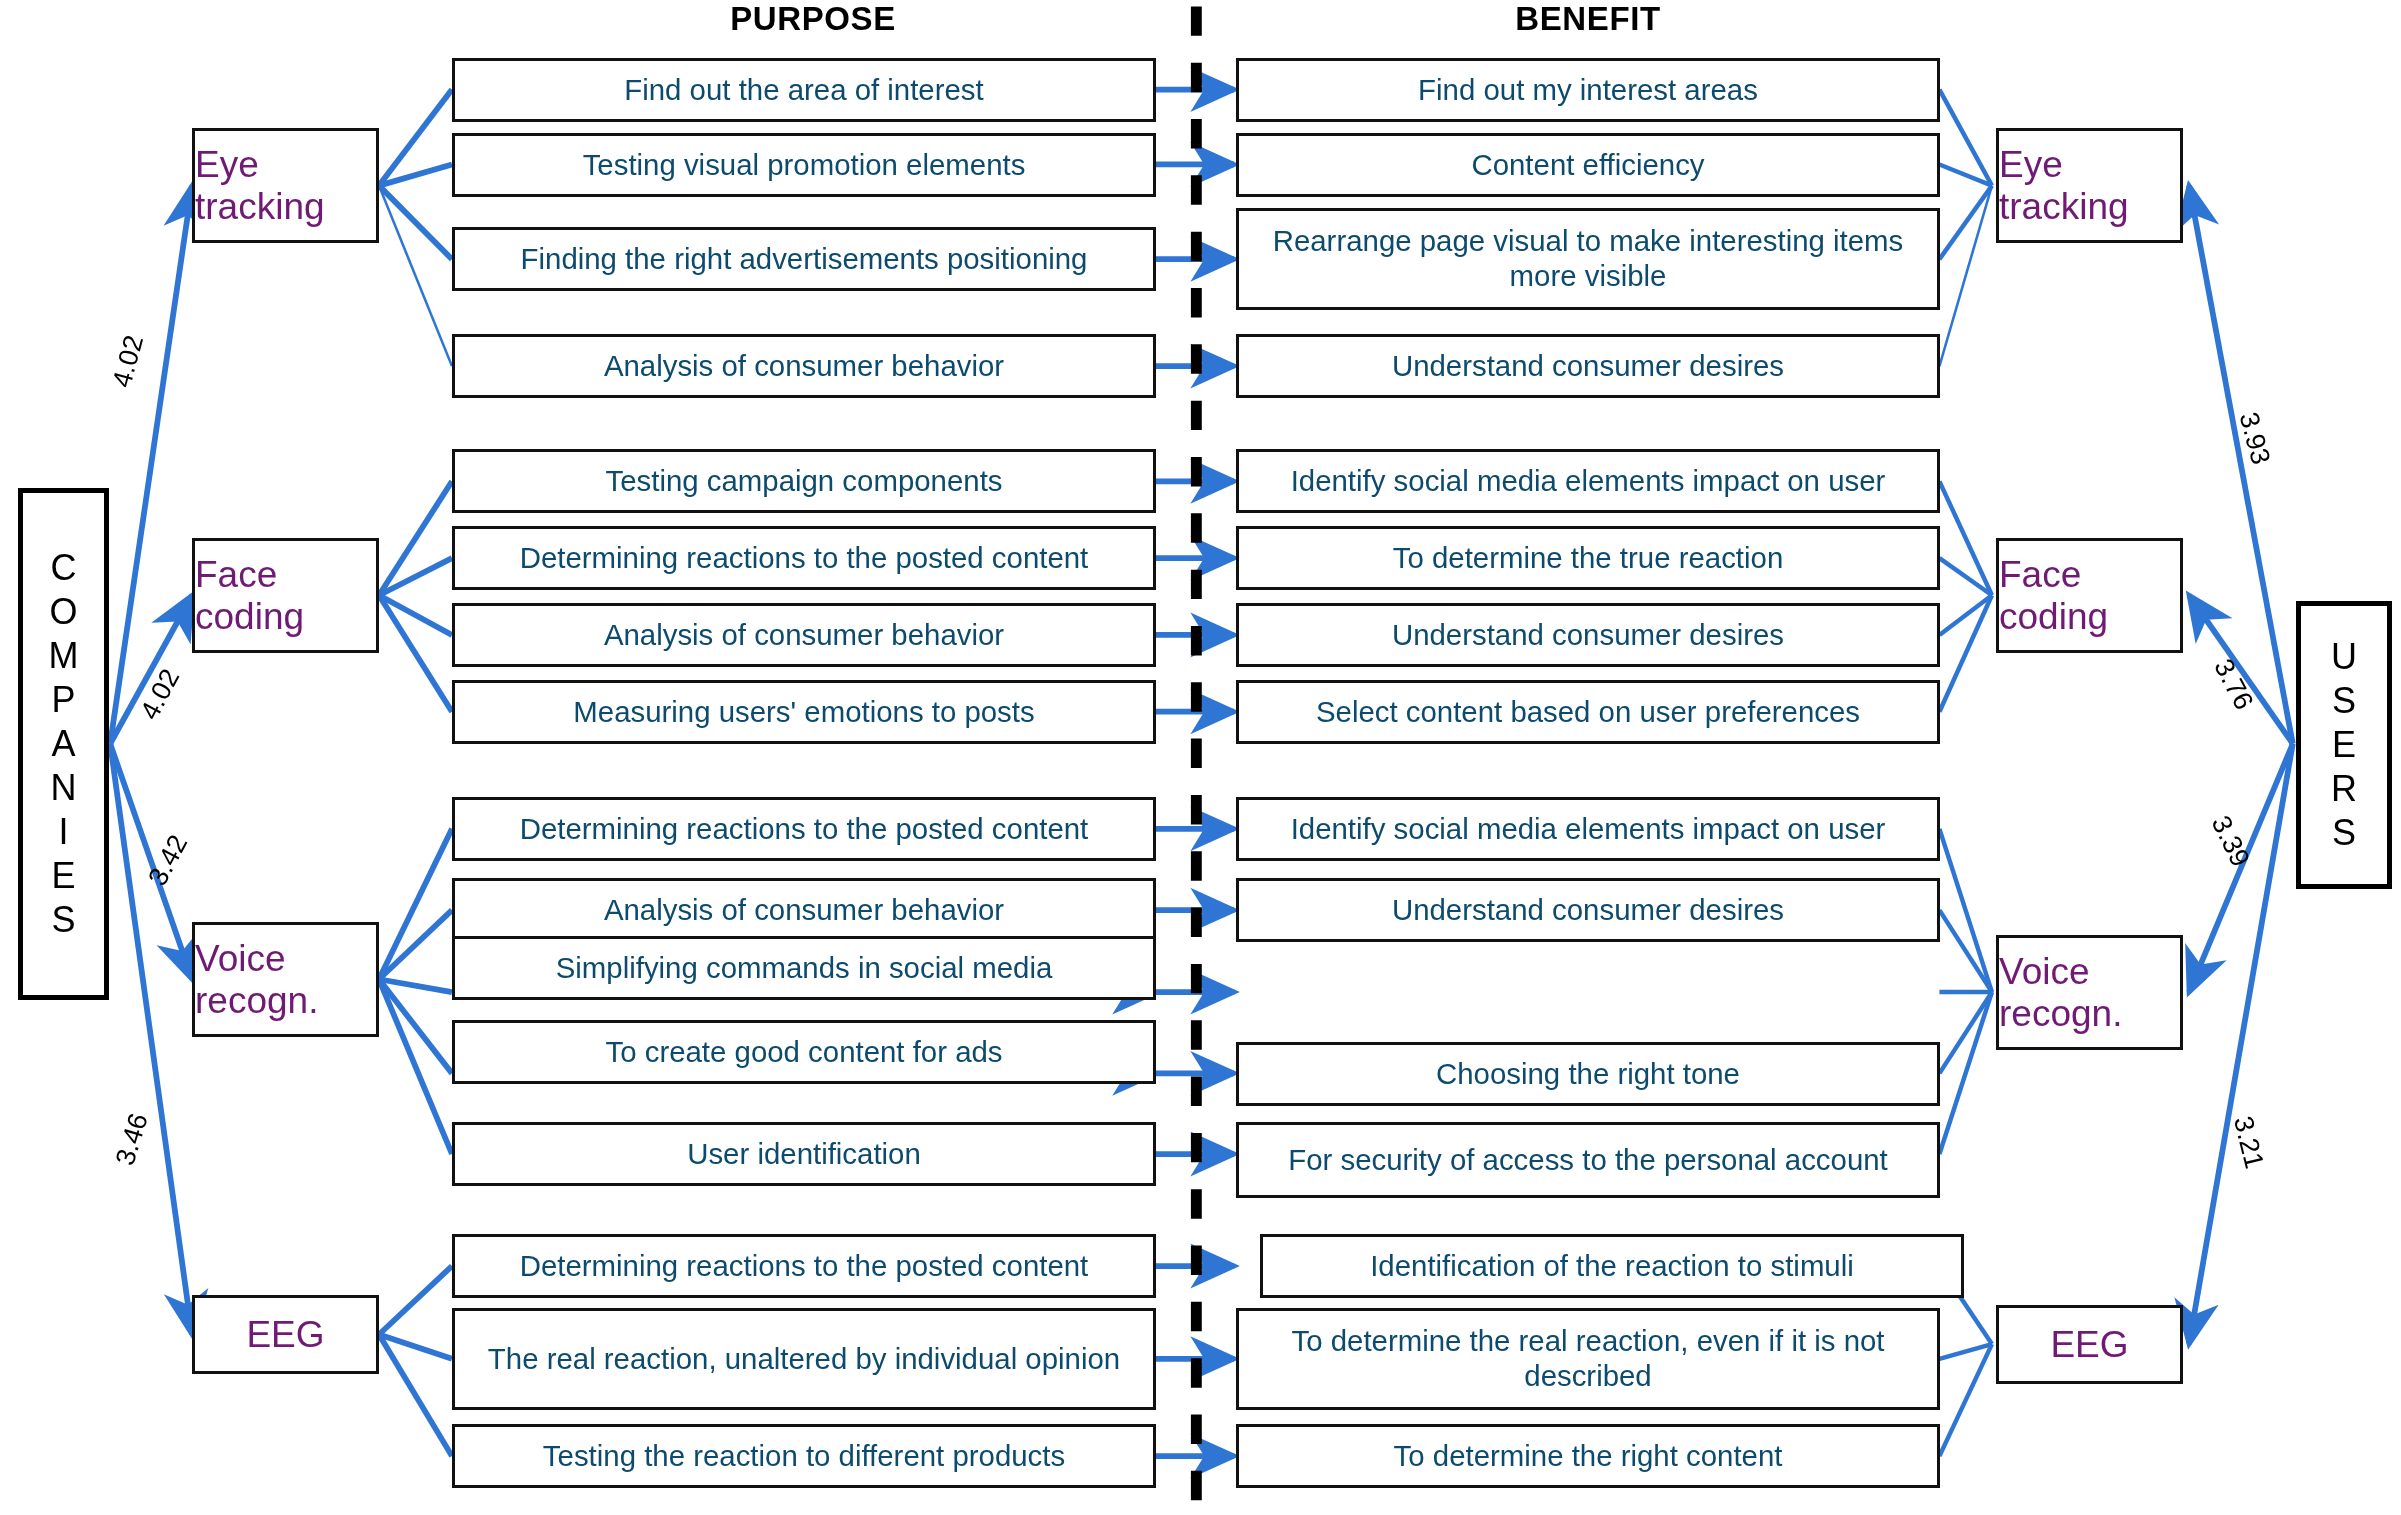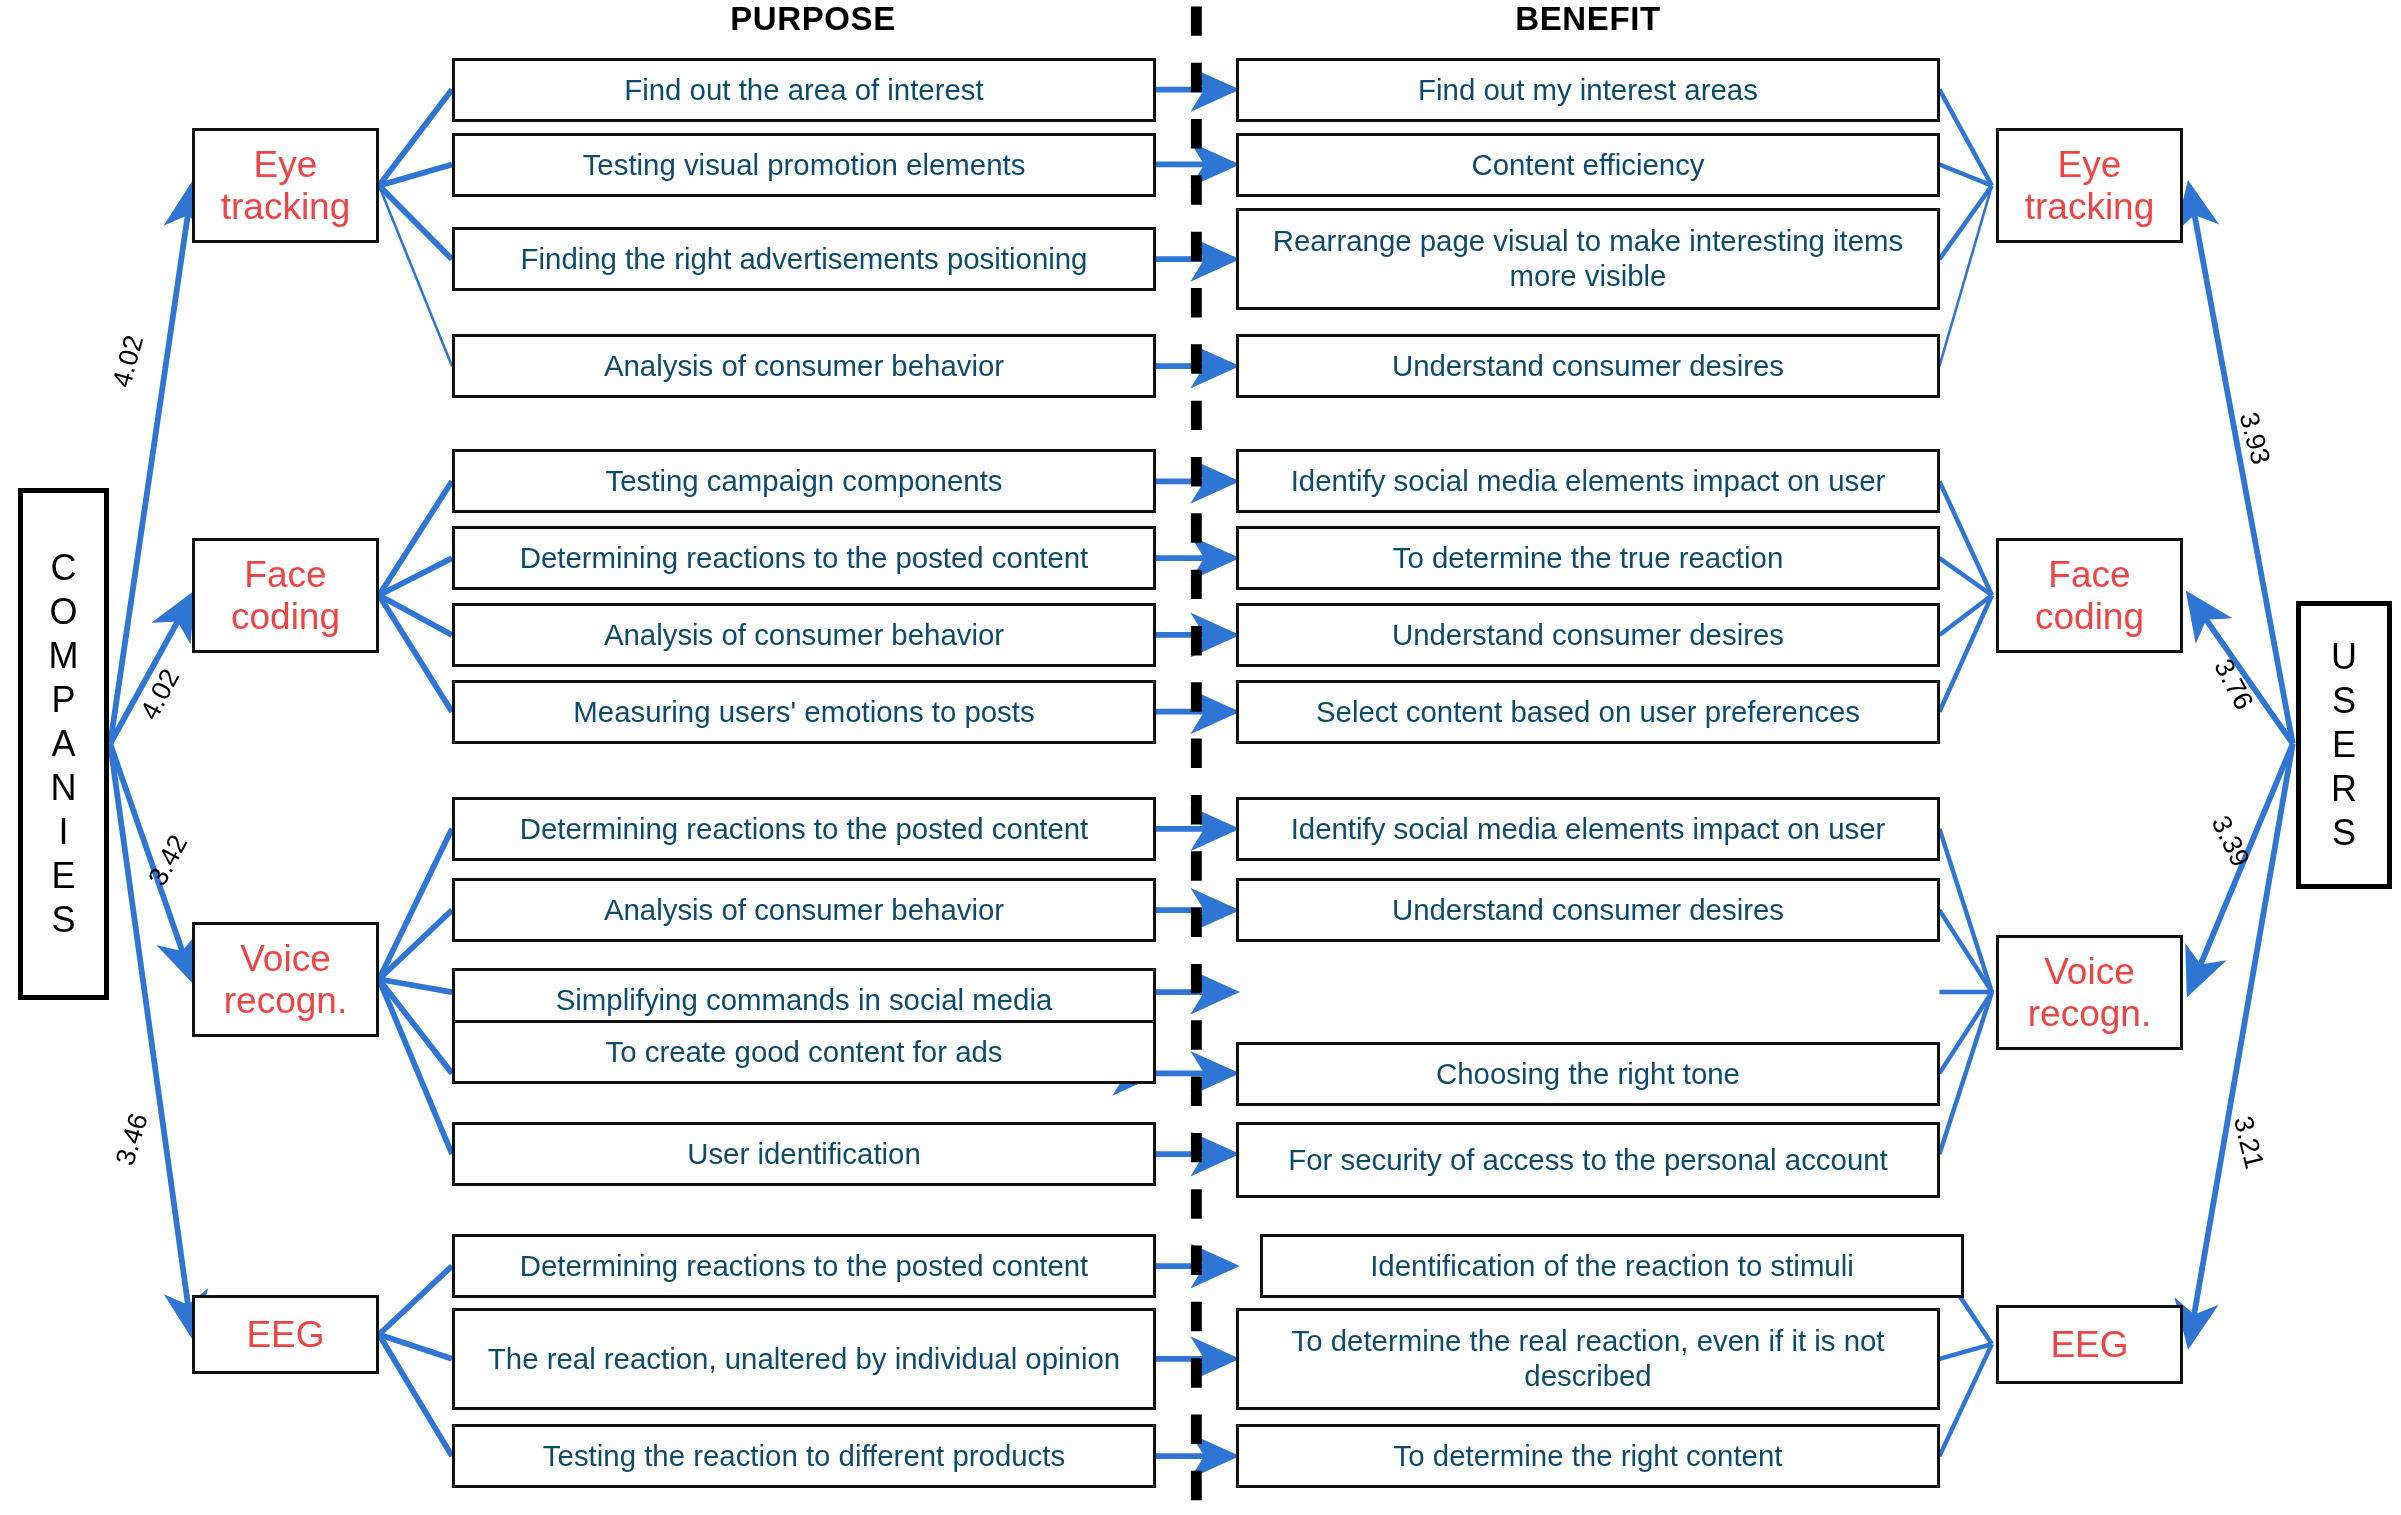--- a/index.html
+++ b/index.html
@@ -10,21 +10,21 @@
   .col-header{position:absolute;font-weight:bold;font-size:33px;color:#000;
               text-align:center;letter-spacing:0.6px;}
 
   .item-box{position:absolute;border:3.2px solid #111;background:#fff;
             display:flex;align-items:center;justify-content:center;
             box-sizing:border-box;}
   .item-box span{font-size:29.4px;color:#0c4a6e;line-height:1.18;text-align:center;padding:0 9px;}
 
   .method-box{position:absolute;border:3.2px solid #111;background:#fff;
               display:flex;align-items:center;justify-content:center;box-sizing:border-box;}
-  .method-box span{font-size:37px;color:#ef4444;line-height:1.12;text-align:center;}
+  .method-box span{font-size:37px;color:#701a75;line-height:1.12;}
 
   .endpoint-box{position:absolute;border:5.8px solid #000;background:#fff;
                 display:flex;align-items:center;justify-content:center;box-sizing:border-box;}
   .endpoint-box .vstack{display:flex;flex-direction:column;align-items:center;
                         justify-content:center;font-size:36px;line-height:1.22;color:#000;}
 
   .weight{position:absolute;font-size:27px;color:#000;white-space:nowrap;
           transform-origin:50% 50%;}
 </style>
 </head>
@@ -192,21 +192,21 @@
   <div class="item-box" style="left:452px;top:680px;width:704px;height:64px;">
     <span>Measuring users' emotions to posts</span>
     </div>
 
   <div class="item-box" style="left:452px;top:797px;width:704px;height:64px;">
     <span>Determining reactions to the posted content</span>
     </div>
   <div class="item-box" style="left:452px;top:878px;width:704px;height:64px;">
     <span>Analysis of consumer behavior</span>
     </div>
-  <div class="item-box" style="left:452px;top:968px;width:704px;height:64px;">
+  <div class="item-box" style="left:452px;top:936px;width:704px;height:64px;">
     <span>Simplifying commands in social media</span>
     </div>
   <div class="item-box" style="left:452px;top:1020px;width:704px;height:64px;">
     <span>To create good content for ads</span>
     </div>
   <div class="item-box" style="left:452px;top:1122px;width:704px;height:64px;">
     <span>User identification</span>
     </div>
 
   <div class="item-box" style="left:452px;top:1234px;width:704px;height:64px;">

